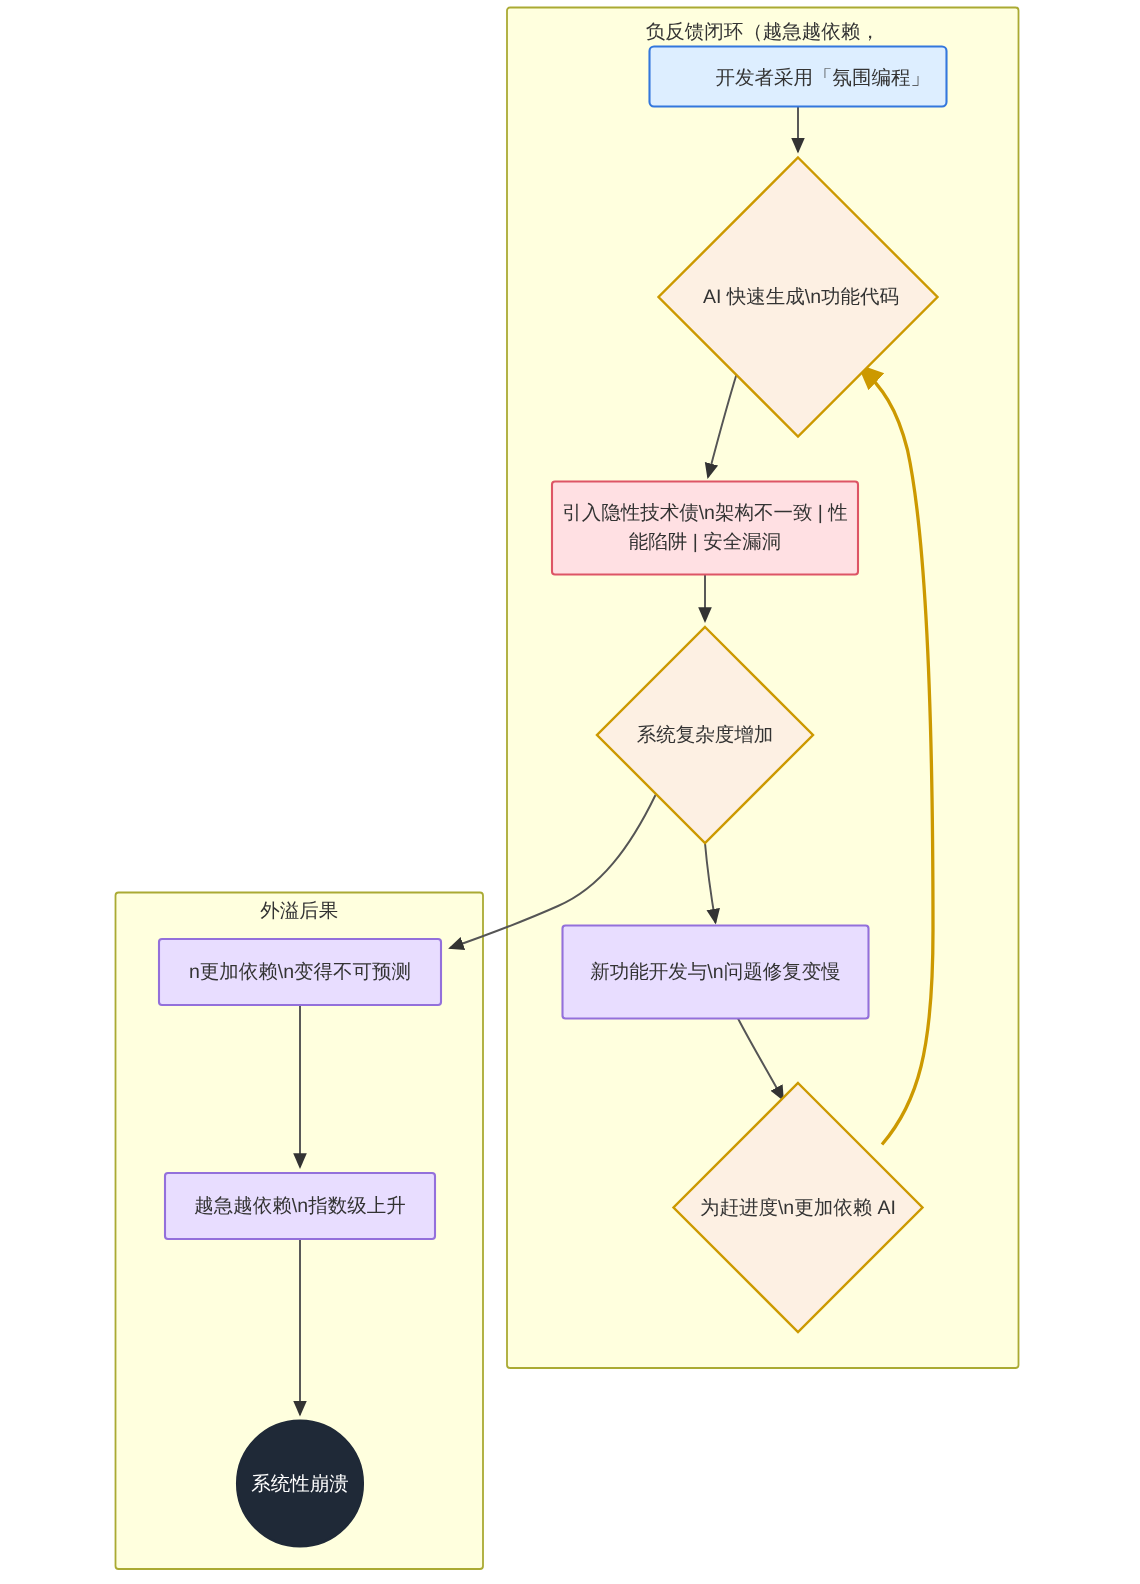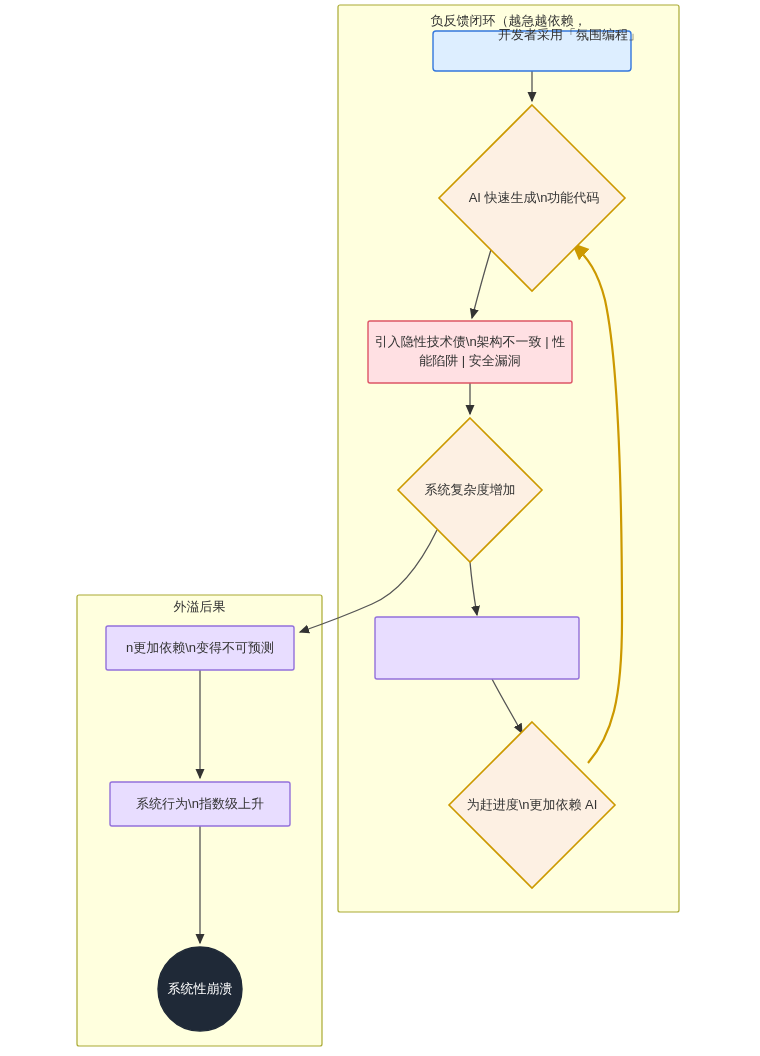--- a/index.html
+++ b/index.html
@@ -102,30 +102,31 @@
 
     <polygon points="532,722 615,805 532,888 449,805" fill="#fdf0e3" stroke="#cc9900" stroke-width="1.6"></polygon>
 
     <rect x="106" y="626" width="188" height="44" rx="2" fill="#e8ddff" stroke="#9370db" stroke-width="1.4"></rect>
 
     <rect x="110" y="782" width="180" height="44" rx="2" fill="#e8ddff" stroke="#9370db" stroke-width="1.4"></rect>
 
     <circle cx="200" cy="989" r="42" fill="#1f2937" stroke="#1f2937" stroke-width="1.4"></circle>
   </svg>
 
-  <div class="node-text t-dark" style="left:433px; top:15px; width:231px; height:40px;padding-left:21px;">开发者采用「氛围编程」</div>
+  <div class="node-text t-dark" style="left:433px; top:32px; width:231px; height:40px;">开发者采用「氛围编程」</div>
 
   <div class="node-text t-dark" style="left:444px; top:183px; width:180px; height:30px;">AI 快速生成\n功能代码</div>
 
   <div class="node-text t-dark" style="left:374px; top:321px; width:192px; height:62px;">引入隐性技术债\n架构不一致 | 性能陷阱 | 安全漏洞</div>
 
   <div class="node-text t-dark" style="left:400px; top:475px; width:140px; height:30px;">系统复杂度增加</div>
 
+  <div class="node-text t-dark" style="left:381px; top:617px; width:192px; height:62px;">新功能开发与\n问题修复变慢</div>
 
   <div class="node-text t-dark" style="left:452px; top:790px; width:160px; height:30px;">为赶进度\n更加依赖 AI</div>
 
   <div class="node-text t-dark" style="left:110px; top:626px; width:180px; height:44px;">n更加依赖\n变得不可预测</div>
 
-  <div class="node-text t-dark" style="left:114px; top:782px; width:172px; height:44px;">系统行为\n指数级上升</div>
+  <div class="node-text t-dark" style="left:114px; top:782px; width:172px; height:44px;">越急越依赖\n指数级上升</div>
 
   <div class="node-text t-light" style="left:158px; top:947px; width:84px; height:84px;font-family:Liberation Serif, serif;">系统性崩溃</div>
 
 </div>
 
 </body></html>

